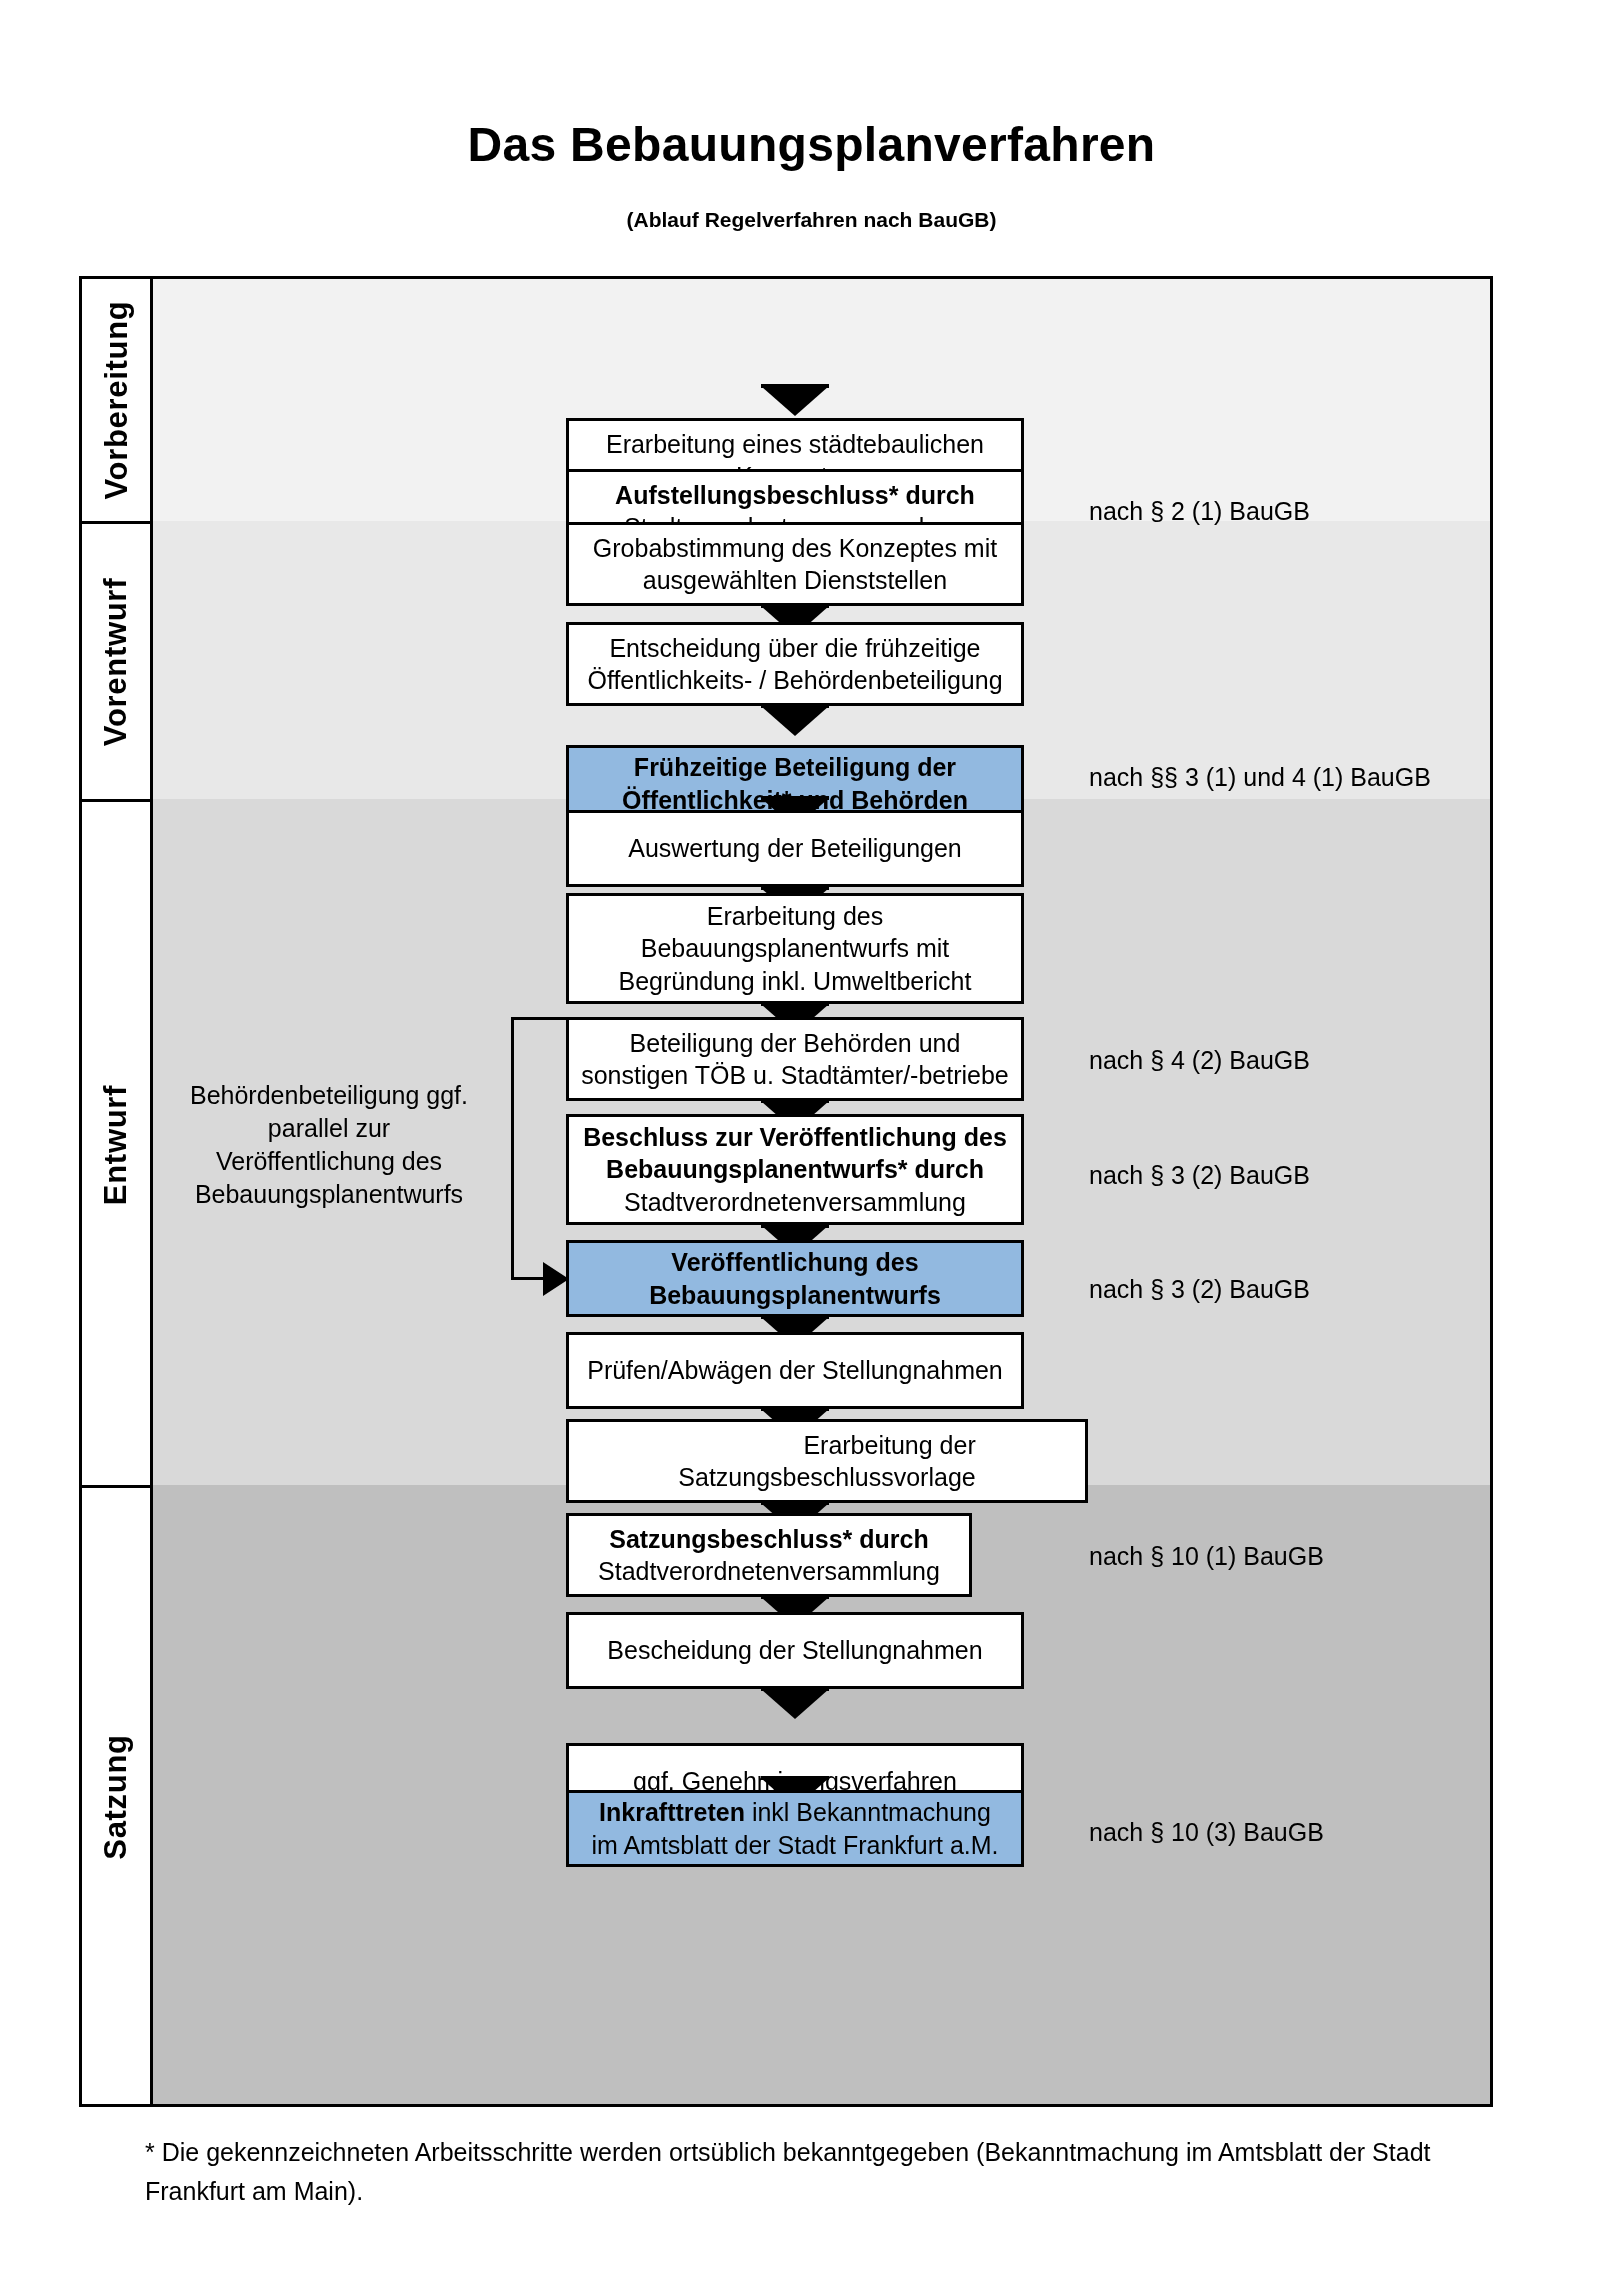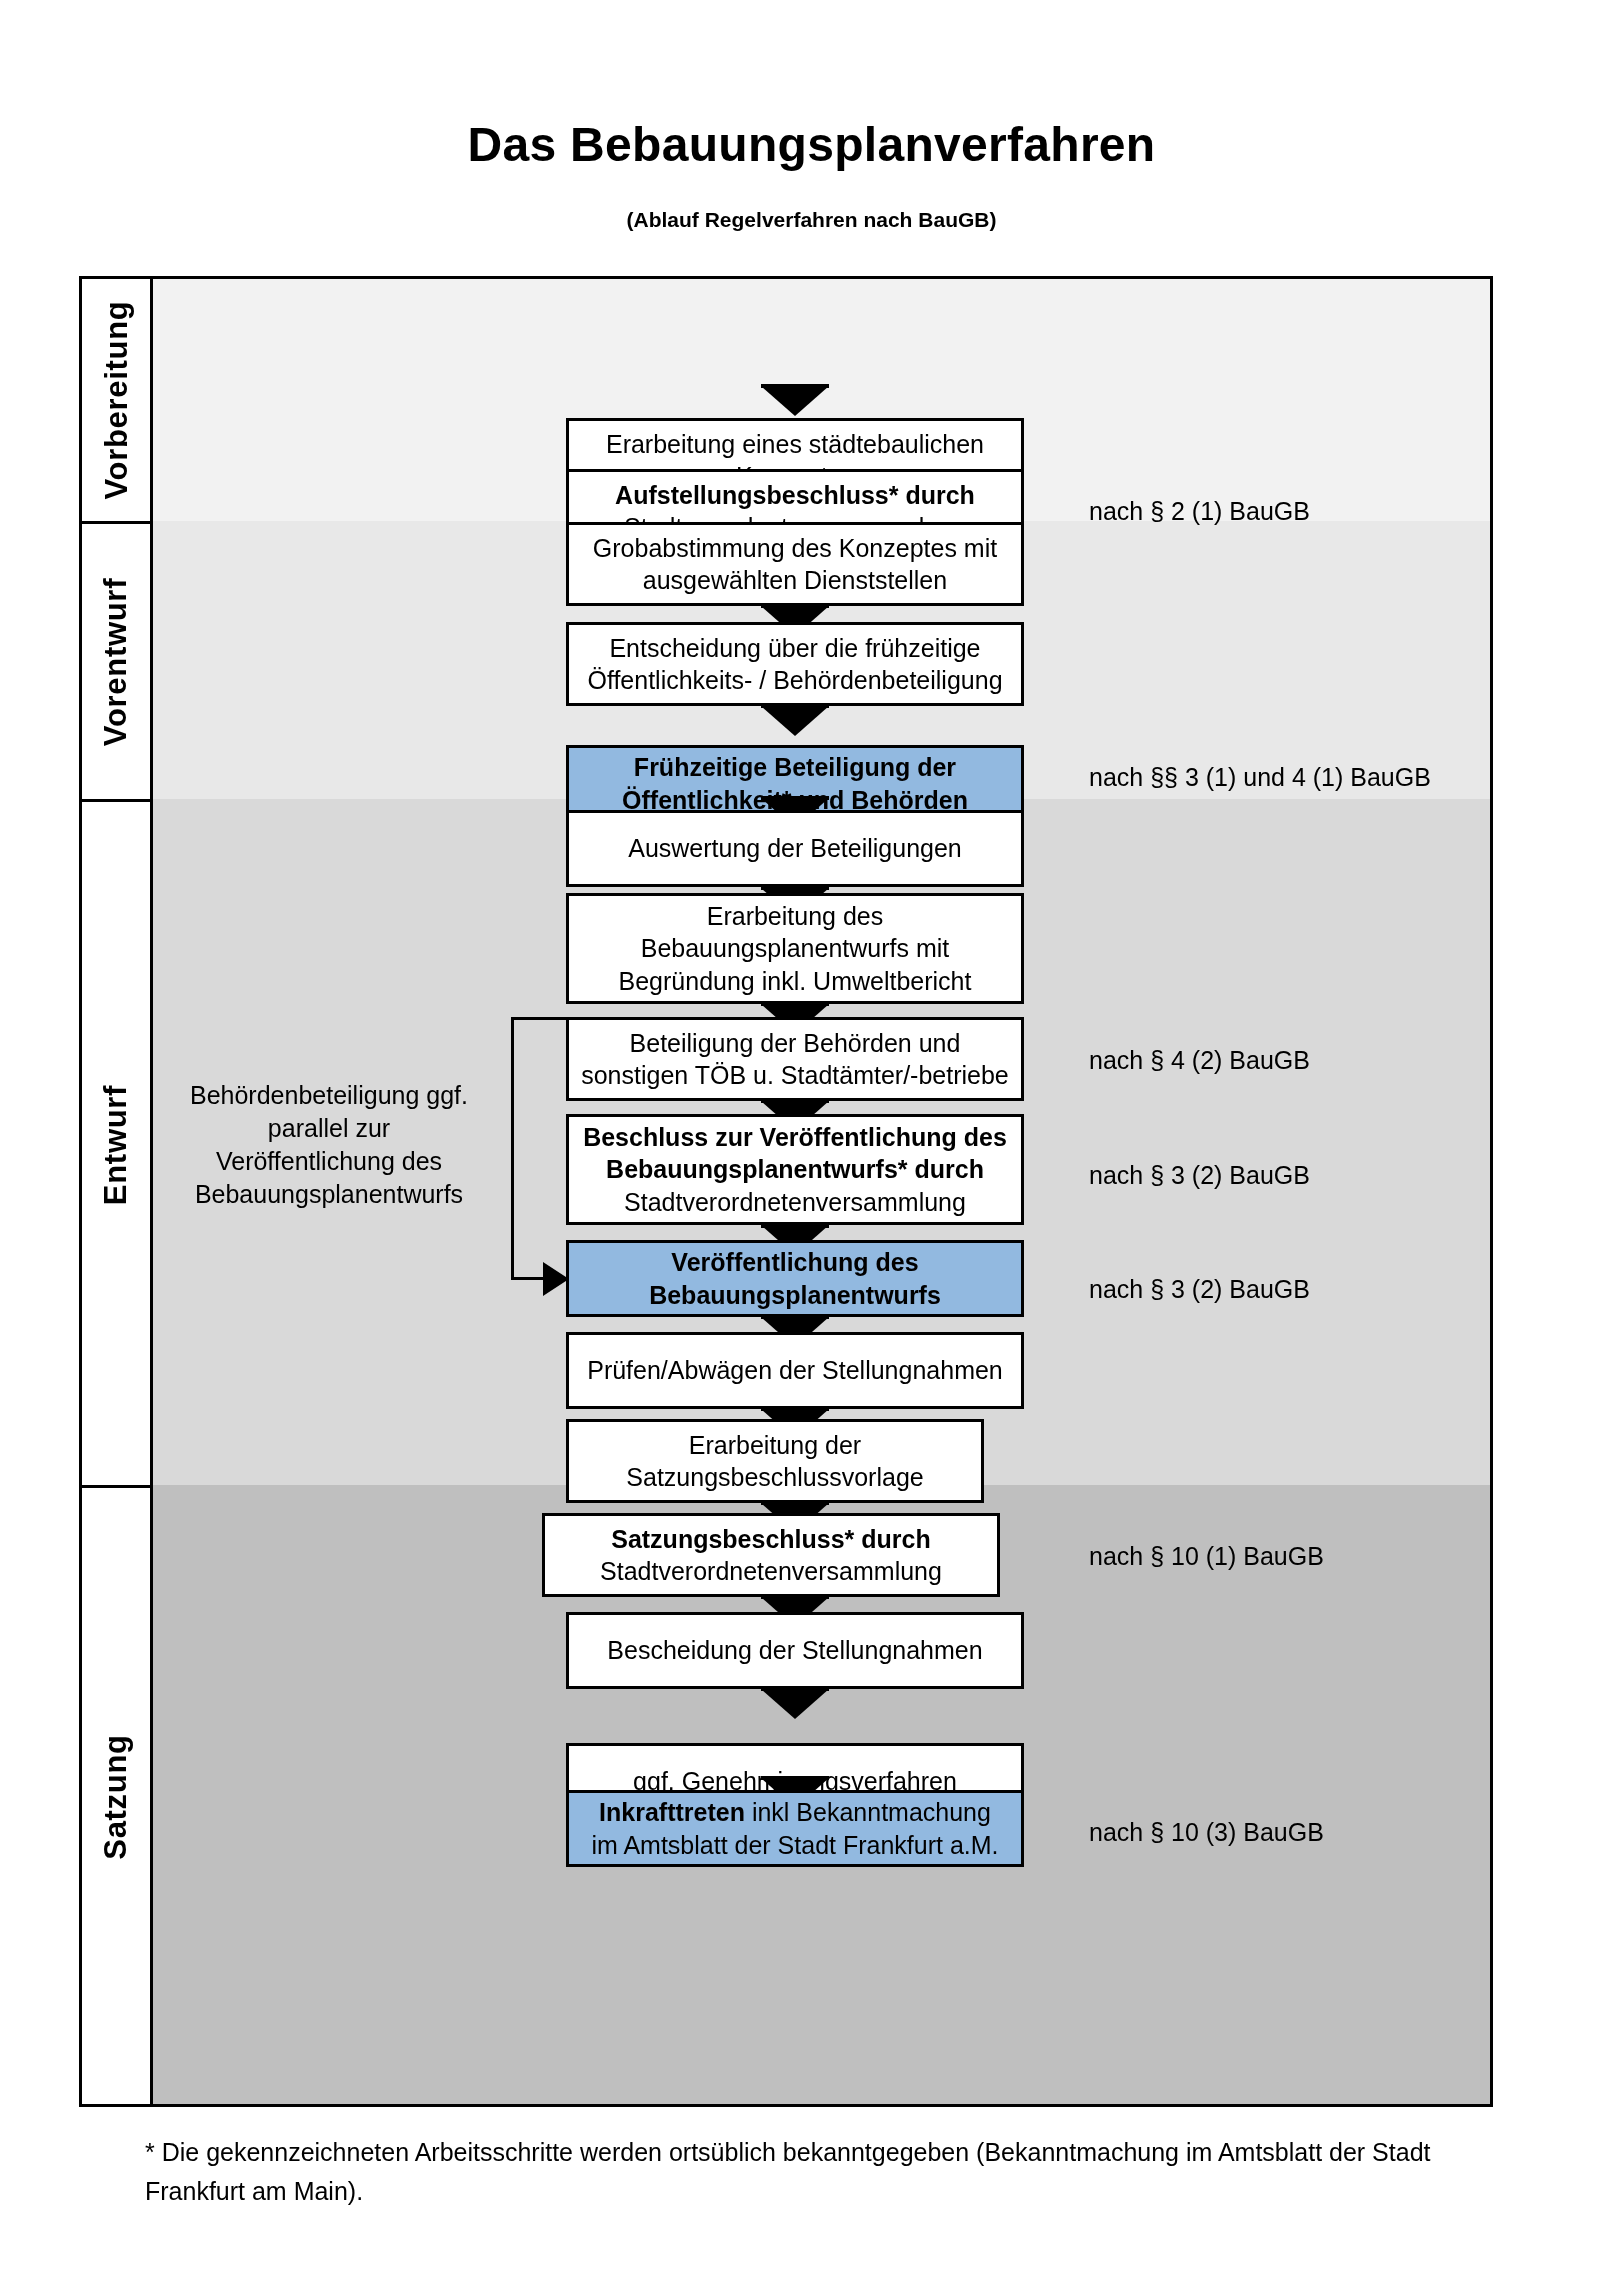--- a/index.html
+++ b/index.html
@@ -221,30 +221,30 @@
     <div class="arrow-down" style="left:679px;top:1038px;"></div>
 
     <div class="node" style="left:484px;top:1053px;width:458px;height:77px;">
       <div>
         <span class="ln">Prüfen/Abwägen der Stellungnahmen</span>
       </div>
     </div>
     <div class="arrow-stub" style="left:679px;top:1128px;"></div>
     <div class="arrow-down" style="left:679px;top:1130px;"></div>
 
-    <div class="node" style="left:484px;top:1140px;width:418px;height:84px;">
+    <div class="node" style="left:484px;top:1140px;width:522px;height:84px;text-align:right;">
       <div>
         <span class="ln">Erarbeitung der</span>
         <span class="ln">Satzungsbeschlussvorlage</span>
       </div>
     </div>
     <div class="arrow-stub" style="left:679px;top:1222px;"></div>
     <div class="arrow-down" style="left:679px;top:1224px;"></div>
 
-    <div class="node" style="left:460px;top:1234px;width:458px;height:84px;">
+    <div class="node" style="left:484px;top:1234px;width:406px;height:84px;">
       <div>
         <span class="ln"><b>Satzungsbeschluss* durch</b></span>
         <span class="ln">Stadtverordnetenversammlung</span>
       </div>
     </div>
     <div class="arrow-stub" style="left:679px;top:1316px;"></div>
     <div class="arrow-down" style="left:679px;top:1318px;"></div>
 
     <div class="node" style="left:484px;top:1333px;width:458px;height:77px;">
       <div>

